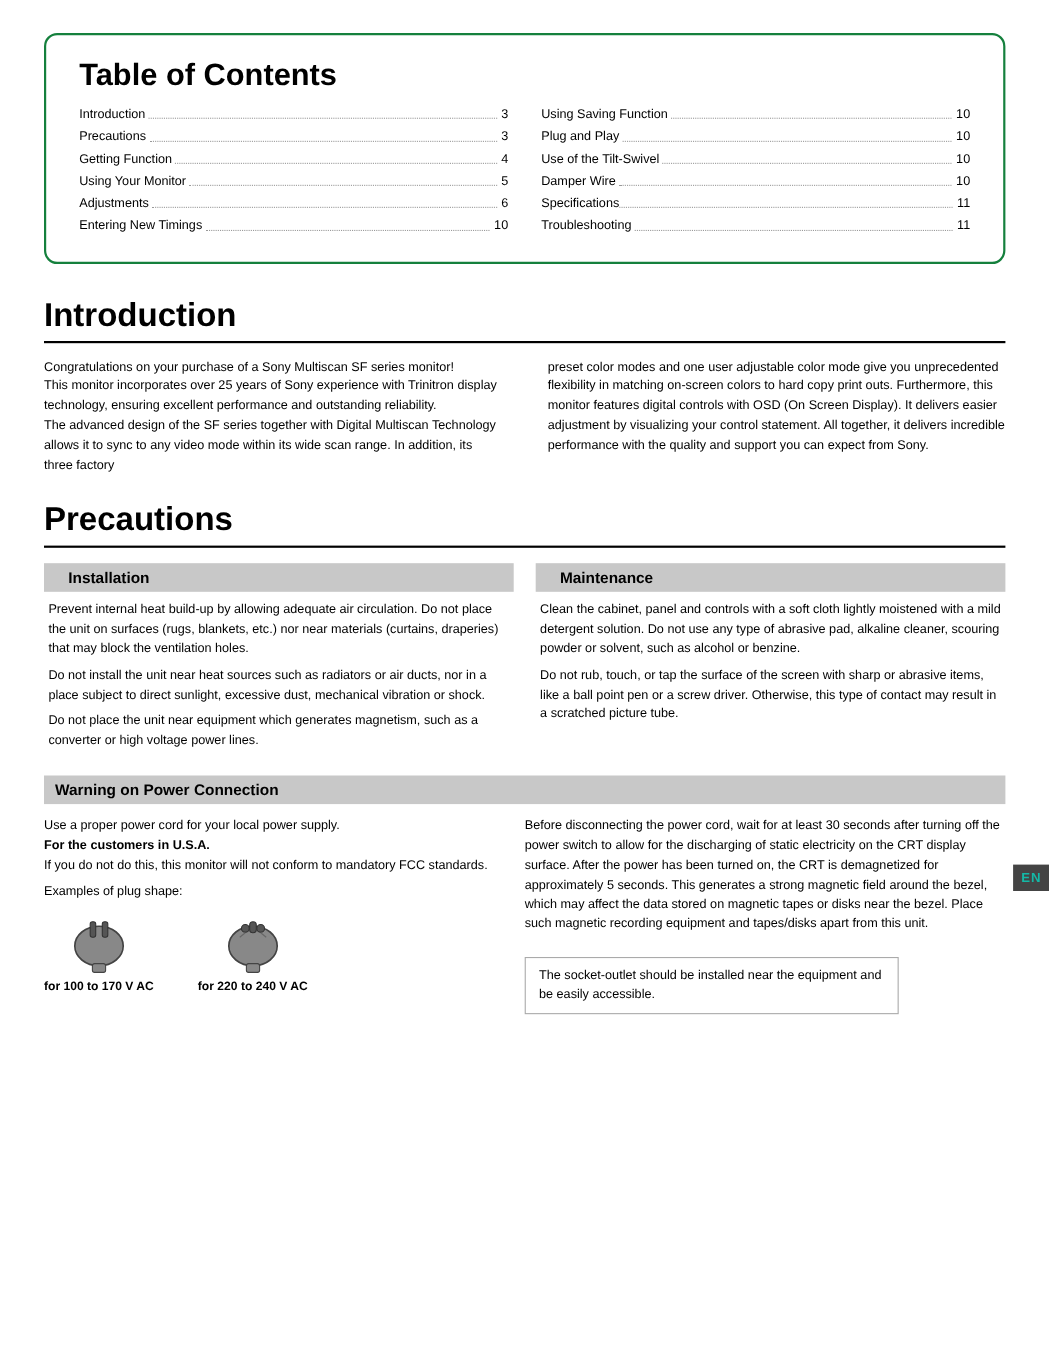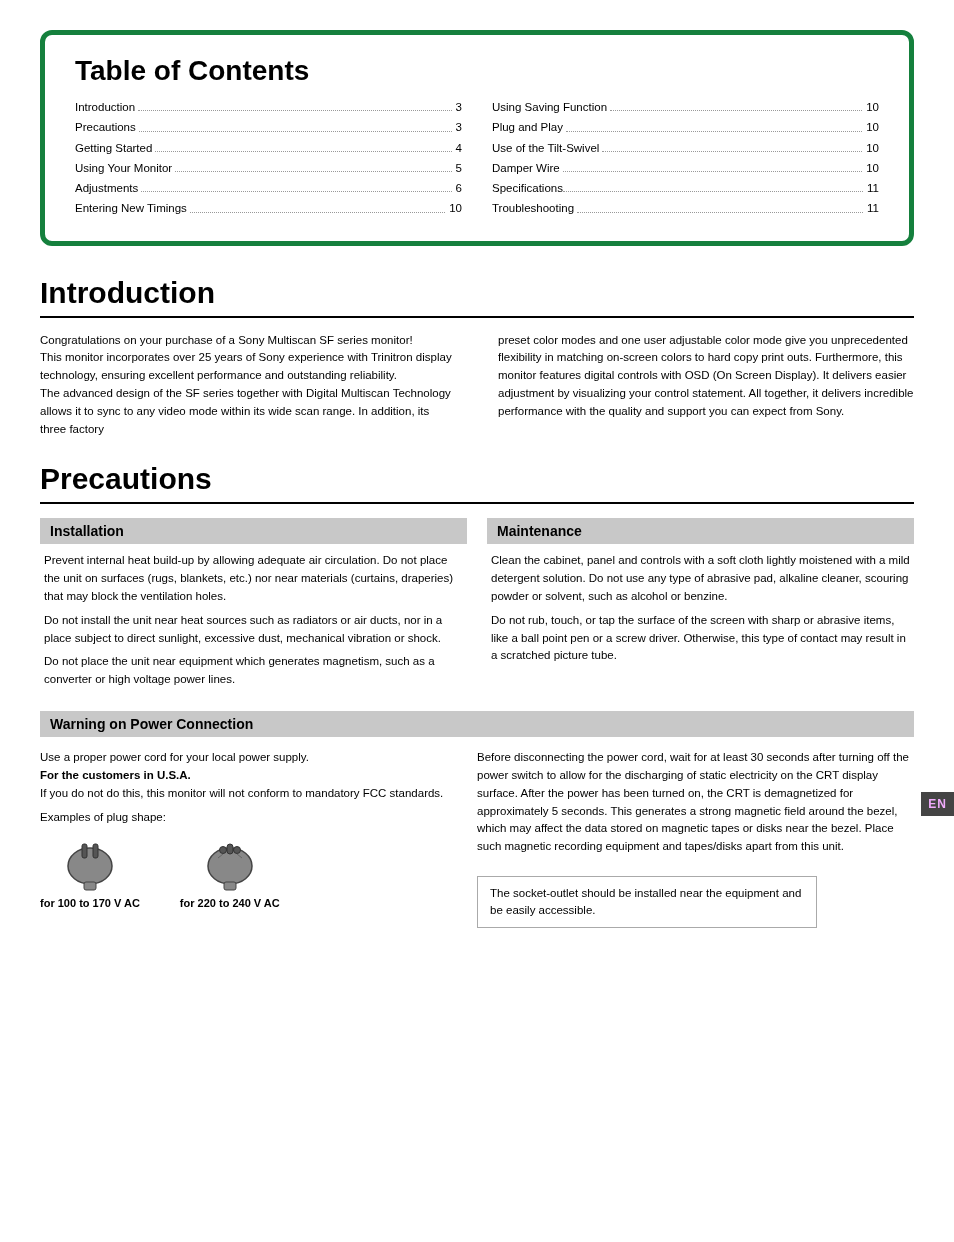--- a/index.html
+++ b/index.html
@@ -8,21 +8,21 @@
       font-family: Arial, Helvetica, sans-serif;
       font-size: 12px;
       color: #000;
       width: 954px;
       min-height: 1242px;
       padding: 30px 40px;
     }
 
     
     .toc-box {
-      border: 5px solid #15803d;
+      border: 2px solid #15803d;
       border-radius: 12px;
       padding: 20px 30px 20px 30px;
       margin-bottom: 30px;
     }
     .toc-title {
       font-size: 28px;
       font-weight: bold;
       margin-bottom: 12px;
       font-family: Arial, Helvetica, sans-serif;
     }
@@ -77,21 +77,21 @@
     .sub-boxes {
       display: flex;
       gap: 20px;
       margin-bottom: 16px;
     }
     .sub-box {
       flex: 1;
     }
     .sub-box-header {
       background: #c8c8c8;
-      padding: 5px 10px;
+      padding: 5px 22px;
       font-size: 14px;
       font-weight: bold;
       margin-bottom: 8px;
     }
     .sub-box-content {
       font-size: 11.5px;
       line-height: 1.55;
       padding: 0 4px;
     }
     .sub-box-content p {
@@ -162,21 +162,21 @@
 
     .section-wrapper {
       position: relative;
     }
 
     .en-tab {
       position: absolute;
       right: -40px;
       top: 330px;
       background: #444;
-      color: #f0abfc;
+      color: #14b8a6;
       font-size: 12px;
       font-weight: bold;
       padding: 5px 7px;
       letter-spacing: 1px;
     }
   </style>
 </head>
 <body>
 
 <div class="section-wrapper">
@@ -190,21 +190,21 @@
             <span style="white-space:nowrap; margin-right:3px;">Introduction </span>
             <span class="toc-dots"></span>
             <span style="white-space:nowrap;">3</span>
           </div>
           <div class="toc-item">
             <span style="white-space:nowrap; margin-right:3px;">Precautions </span>
             <span class="toc-dots"></span>
             <span style="white-space:nowrap;">3</span>
           </div>
           <div class="toc-item">
-            <span style="white-space:nowrap; margin-right:3px;">Getting Started </span>
+            <span style="white-space:nowrap; margin-right:3px;">Getting Function </span>
             <span class="toc-dots"></span>
             <span style="white-space:nowrap;">4</span>
           </div>
           <div class="toc-item">
             <span style="white-space:nowrap; margin-right:3px;">Using Your Monitor </span>
             <span class="toc-dots"></span>
             <span style="white-space:nowrap;">5</span>
           </div>
           <div class="toc-item">
             <span style="white-space:nowrap; margin-right:3px;">Adjustments </span>

